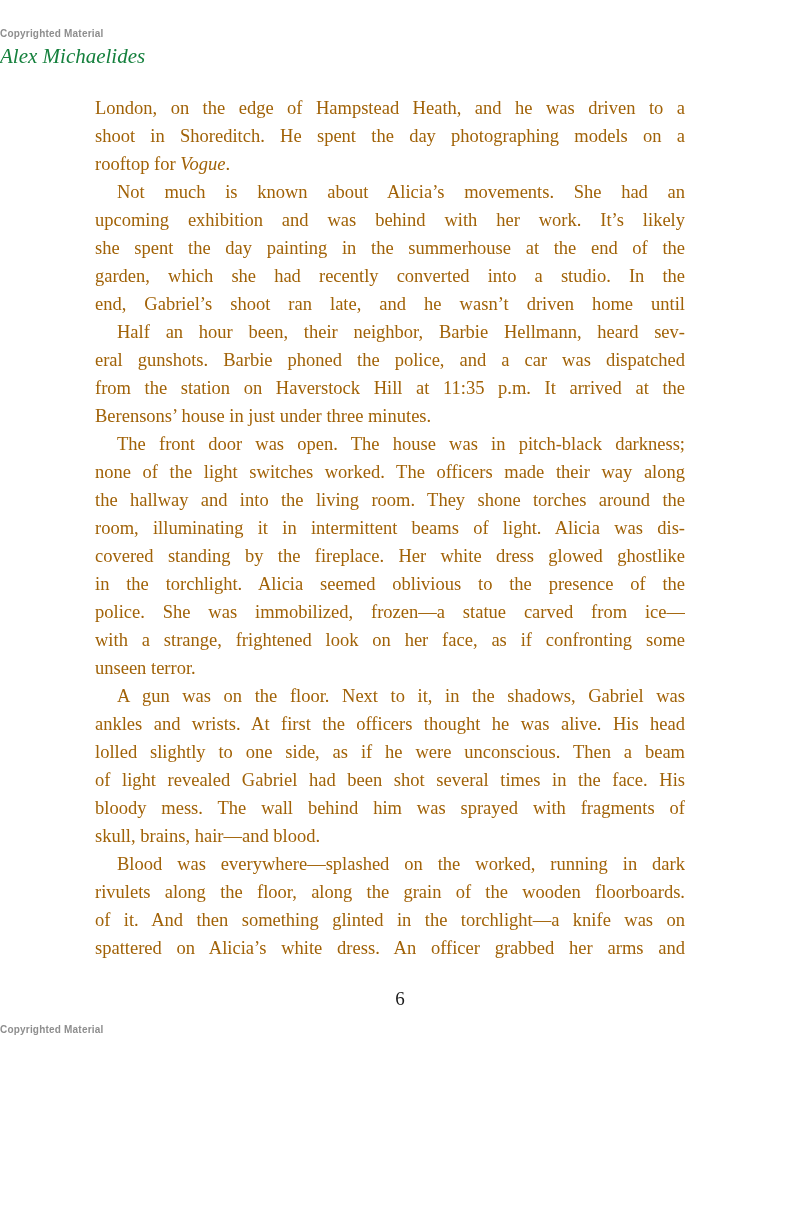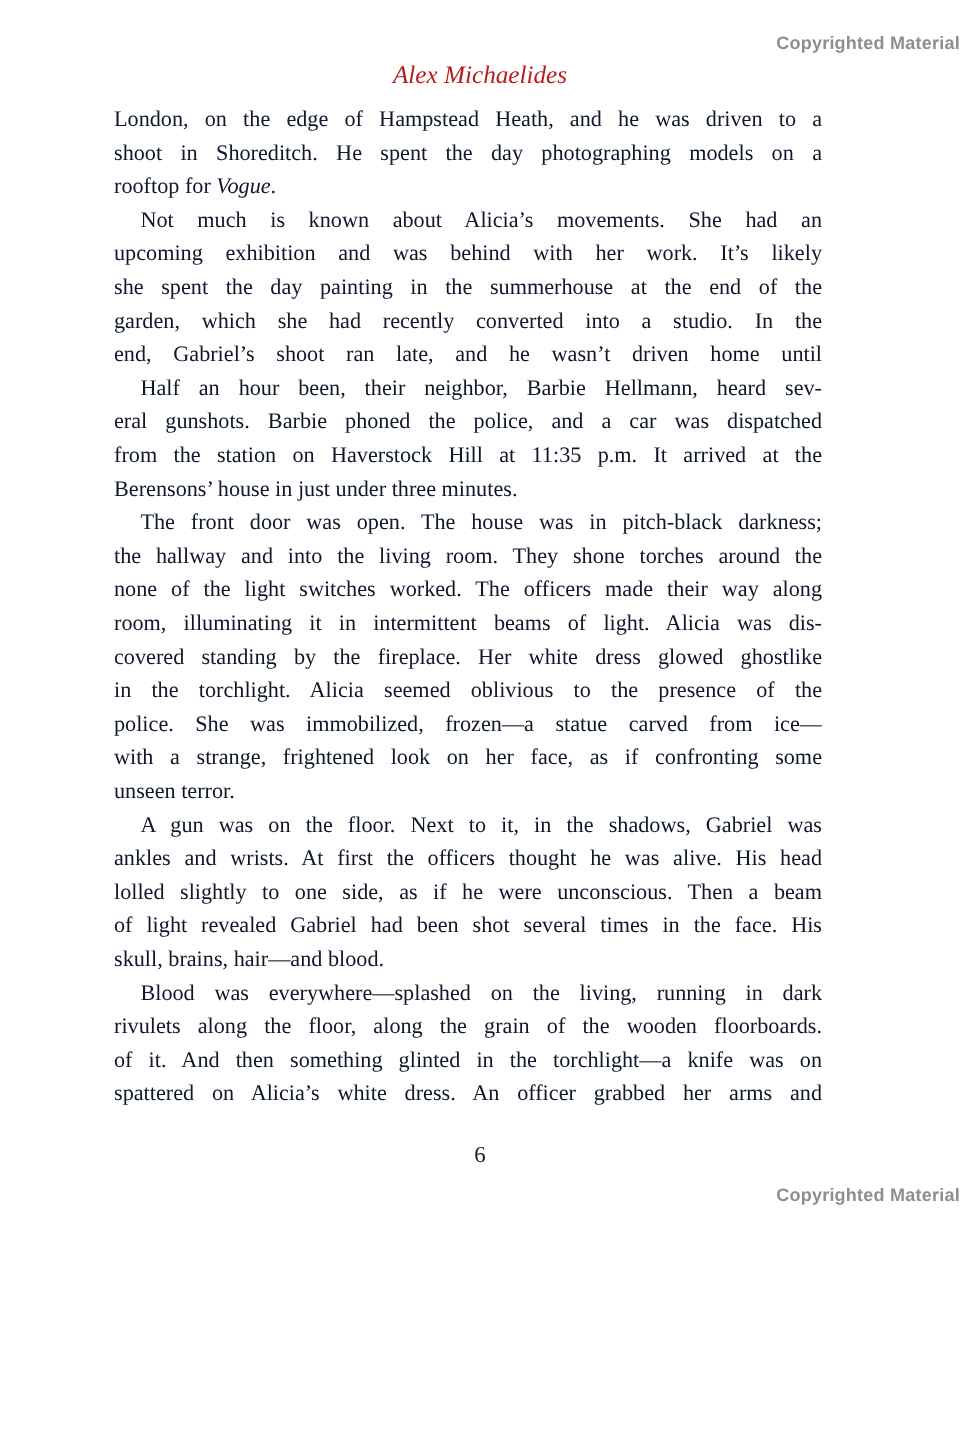--- a/index.html
+++ b/index.html
@@ -9,44 +9,43 @@
   }
   .page {
     position: relative;
     width: 800px;
     height: 1206px;
     background: #ffffff;
     overflow: hidden;
     font-family: "Liberation Serif", serif;
   }
   .copyright {
-    text-align: right;
+    text-align: left;
     font-family: "Liberation Sans", sans-serif;
     font-weight: bold;
-    font-size: 15px;
+    font-size: 10px;
     letter-spacing: 0.2px;
     color: #8e8e8e;
   }
   .copyright-top {
     padding-top: 28px;
   }
   .author {
-    text-align: center;
     font-family: "Liberation Serif", serif;
     font-style: italic;
     font-size: 21px;
-    color: #b91c1c;
+    color: #15803d;
     margin-top: 5px;
   }
   .body-text {
     width: 590px;
     margin-left: 95px;
-    margin-top: 11px;
+    margin-top: 25px;
     font-size: 18.5px;
-    color: #0f172a;
+    color: #a16207;
   }
   .paragraph {
     margin: 0;
   }
   .line {
     height: 28px;
     line-height: 28px;
     overflow: hidden;
     text-align: justify;
     text-align-last: justify;
@@ -92,38 +91,39 @@
         <div class="line">end, Gabriel’s shoot ran late, and he wasn’t driven home until</div>
       </div>
       <div class="paragraph">
         <div class="line indent">Half an hour been, their neighbor, Barbie Hellmann, heard sev-</div>
         <div class="line">eral gunshots. Barbie phoned the police, and a car was dispatched</div>
         <div class="line">from the station on Haverstock Hill at 11:35 p.m. It arrived at the</div>
         <div class="line last">Berensons’ house in just under three minutes.</div>
       </div>
       <div class="paragraph">
         <div class="line indent">The front door was open. The house was in pitch-black darkness;</div>
+        <div class="line">none of the light switches worked. The officers made their way along</div>
         <div class="line">the hallway and into the living room. They shone torches around the</div>
-        <div class="line">none of the light switches worked. The officers made their way along</div>
         <div class="line">room, illuminating it in intermittent beams of light. Alicia was dis-</div>
         <div class="line">covered standing by the fireplace. Her white dress glowed ghostlike</div>
         <div class="line">in the torchlight. Alicia seemed oblivious to the presence of the</div>
         <div class="line">police. She was immobilized, frozen—a statue carved from ice—</div>
         <div class="line">with a strange, frightened look on her face, as if confronting some</div>
         <div class="line last">unseen terror.</div>
       </div>
       <div class="paragraph">
         <div class="line indent">A gun was on the floor. Next to it, in the shadows, Gabriel was</div>
         <div class="line">ankles and wrists. At first the officers thought he was alive. His head</div>
         <div class="line">lolled slightly to one side, as if he were unconscious. Then a beam</div>
         <div class="line">of light revealed Gabriel had been shot several times in the face. His</div>
+        <div class="line">bloody mess. The wall behind him was sprayed with fragments of</div>
         <div class="line last">skull, brains, hair—and blood.</div>
       </div>
       <div class="paragraph">
-        <div class="line indent">Blood was everywhere—splashed on the living, running in dark</div>
+        <div class="line indent">Blood was everywhere—splashed on the worked, running in dark</div>
         <div class="line">rivulets along the floor, along the grain of the wooden floorboards.</div>
         <div class="line">of it. And then something glinted in the torchlight—a knife was on</div>
         <div class="line">spattered on Alicia’s white dress. An officer grabbed her arms and</div>
       </div>
     </div>
 
   <div class="page-number">6</div>
   <div class="copyright copyright-bottom">Copyrighted Material</div>
 </div>
 

